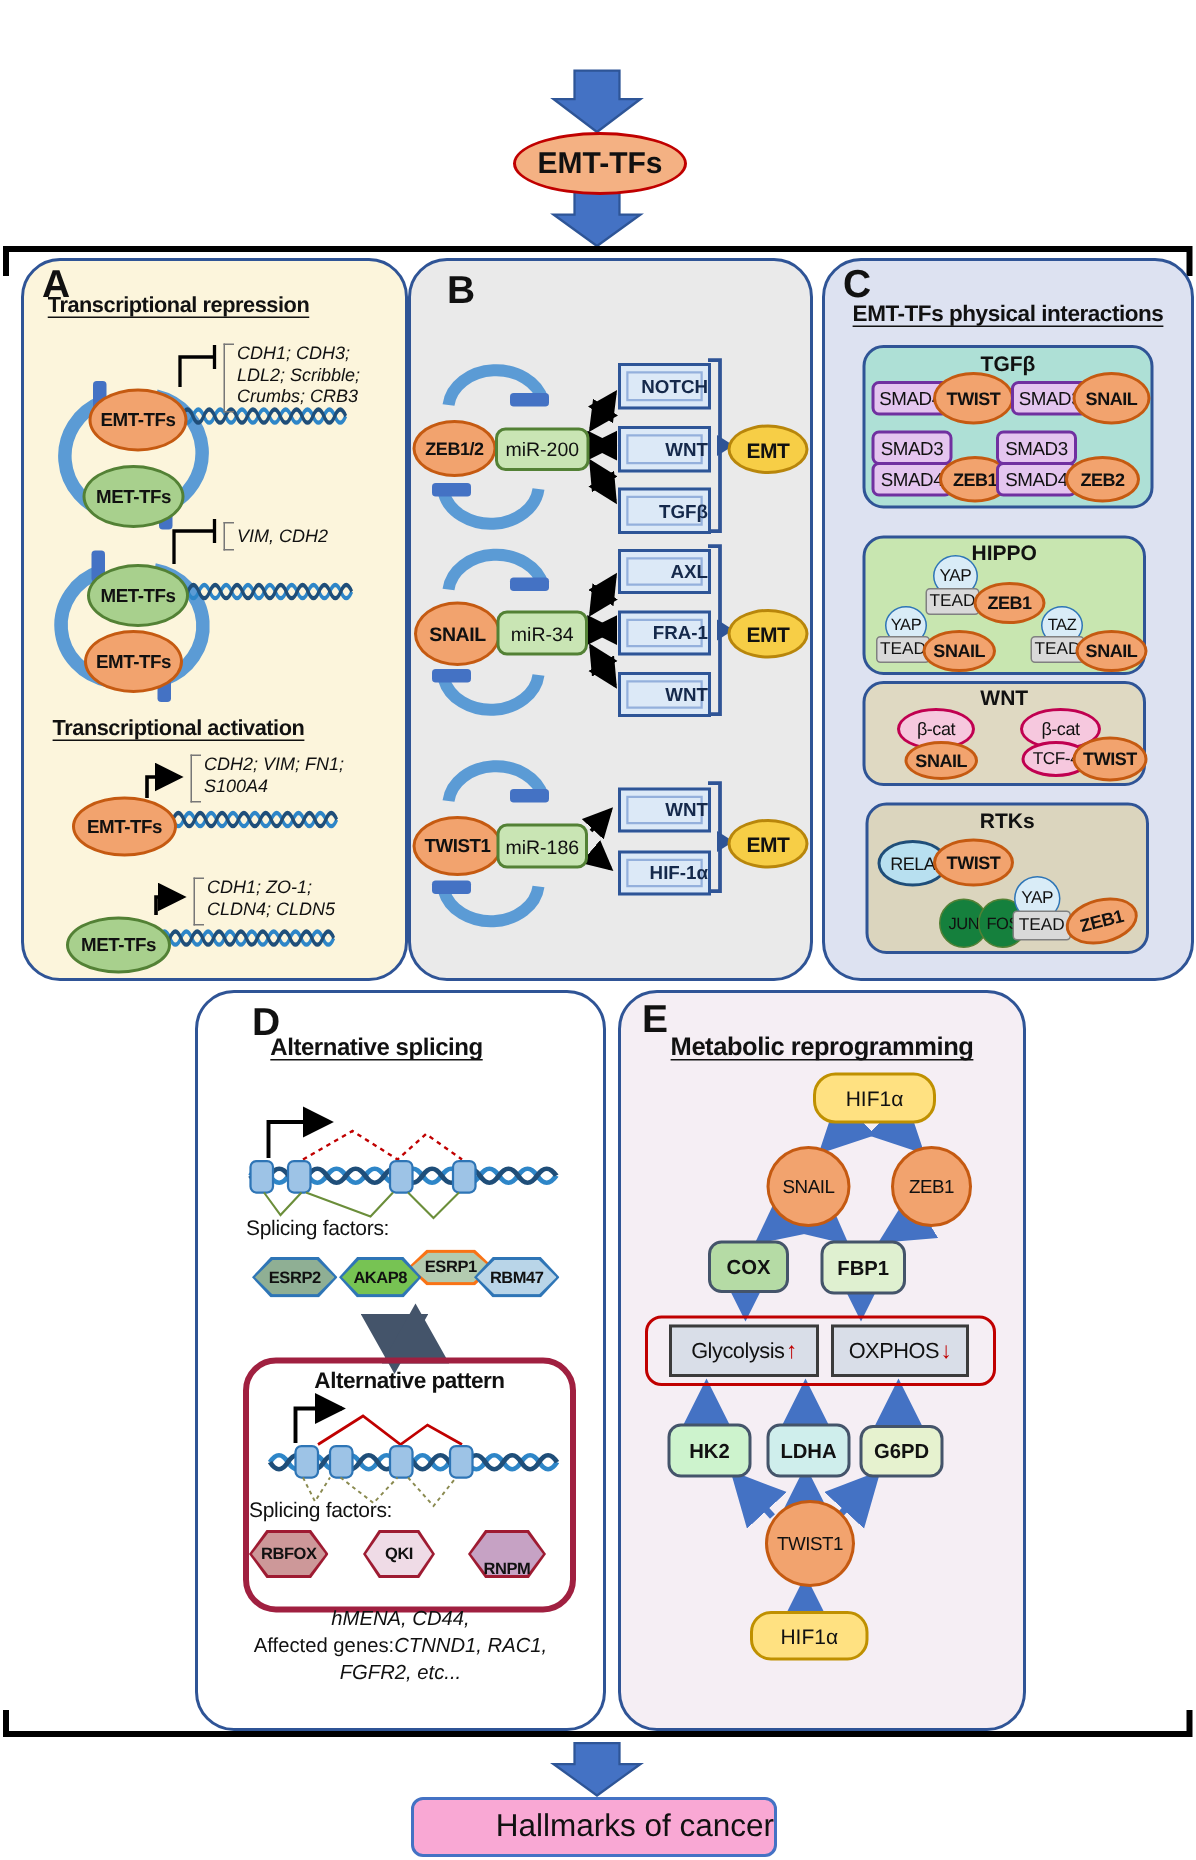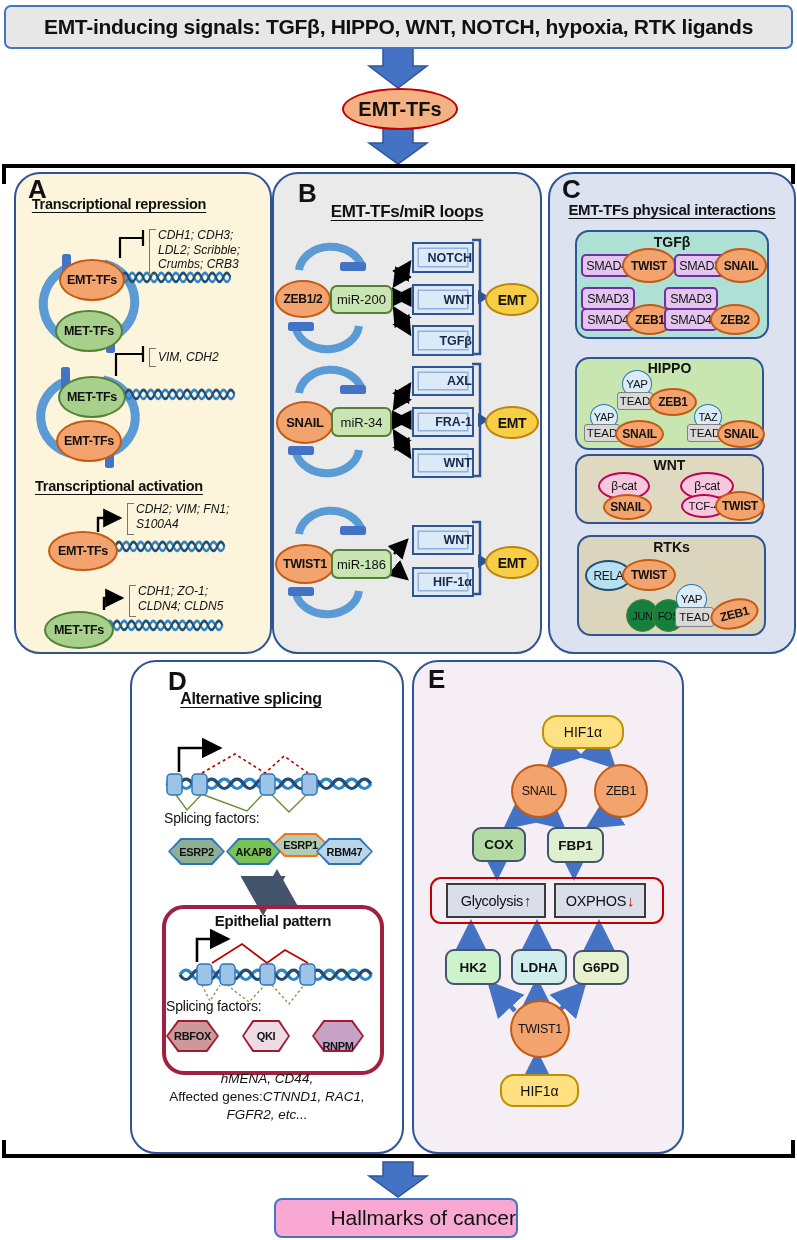--- a/index.html
+++ b/index.html
@@ -78,23 +78,20 @@
         <path d="M0,8 Q6.5,19 13,8 T26,8 T39,8 T52,8 T65,8 T78,8 T91,8 T104,8 T117,8 T130,8 T143,8 T156,8 T169,8 T182,8 T195,8 T208,8" fill="none" stroke="#1F4E79" stroke-width="3.6"></path>
       </g>
     </defs>
     <path d="M383,47 H413 V66 H427 L398,88 L369,66 H383 Z" fill="#4472C4" stroke="#2E5597" stroke-width="1.5"></path>
     <path d="M383,128 H413 V143 H427 L398,164 L369,143 H383 Z" fill="#4472C4" stroke="#2E5597" stroke-width="1.5"></path>
     <path d="M4,184 V166 H793 V184" fill="none" stroke="#000" stroke-width="4"></path>
     <path d="M4,1140 V1156 H793 V1140" fill="none" stroke="#000" stroke-width="4"></path>
     <path d="M383,1162 H413 V1176 H427 L398,1197 L369,1176 H383 Z" fill="#4472C4" stroke="#2E5597" stroke-width="1.5"></path>
   </svg>
 
-  <div class="abs flexc banner">
-    <span>EMT-inducing signals: TGFβ, HIPPO, WNT, NOTCH, hypoxia, RTK ligands</span>
-  </div>
   <div class="abs flexc hero-ellipse">
     <span>EMT-TFs</span>
   </div>
 
   <div class="panel" style="left:14px;top:172px;width:254px;height:478px;background:#FCF5DC;">
     <svg width="254" height="478">
 
       <path d="M58,168 A40,39 0 0 1 52,94" stroke="#5B9BD5" stroke-width="9" fill="none"></path>
       <rect x="46" y="80" width="9" height="21" rx="2.5" fill="#4472C4"></rect>
       <path d="M88,90 A40,39 0 0 1 94,164" stroke="#5B9BD5" stroke-width="9" fill="none"></path>
@@ -180,21 +177,20 @@
       <path d="M25,360 A32,26 0 0 1 88,357" stroke="#5B9BD5" stroke-width="8" fill="none"></path>
       <rect x="66" y="352" width="26" height="9" rx="2.5" fill="#4472C4"></rect>
       <path d="M85,417 A32,26 0 0 1 22,420" stroke="#5B9BD5" stroke-width="8" fill="none"></path>
       <rect x="14" y="413" width="26" height="9" rx="2.5" fill="#4472C4"></rect>
       <line x1="120" y1="380" x2="133" y2="366" stroke="#000" stroke-width="2.5" marker-end="url(#mB)"></line>
       <line x1="120" y1="394" x2="133" y2="405" stroke="#000" stroke-width="2.5" marker-end="url(#mB)"></line>
       <path d="M198,348 H206 V420 H198" stroke="#2F5496" stroke-width="2.5" fill="none"></path>
       <polygon points="204,380 215,387 204,394" fill="#2F5496"></polygon>
     </svg>
     <div class="plet" style="left:24px;top:6px;">B</div>
-    <div class="ptitle" style="left:0;top:28px;width:266px;font-size:17px;">EMT-TFs/miR loops</div>
 
     <div class="ell orange" style="left:1px;top:106px;width:52px;height:34px;font-size:12px;">
         <span>ZEB1/2</span>
       </div>
     <div class="mir" style="left:56px;top:111px;width:59px;height:25px;">
         <span>miR-200</span>
       </div>
     <div class="tbox" style="left:138px;top:68px;width:58px;height:27px;">
         <span>NOTCH</span>
       </div>
@@ -401,21 +397,21 @@
     <div class="hex" style="left:94px;top:176px;width:55px;height:27px;background:#2E75B6;">
         <div class="hexin" style="background:#77C353;"></div>
         <span>AKAP8</span>
       </div>
     <div class="hex" style="left:184px;top:176px;width:57px;height:27px;background:#2E75B6;">
         <div class="hexin" style="background:#B9D5E8;"></div>
         <span>RBM47</span>
       </div>
 
     <div class="patbox" style="left:30px;top:243px;width:214px;height:162px;border:4px solid #A02040;background:transparent;">
-      <div class="ptitle" style="left:0;top:3px;width:214px;font-size:15px;text-decoration:none;">Epithelial pattern</div>
+      <div class="ptitle" style="left:0;top:3px;width:214px;font-size:15px;text-decoration:none;">Alternative pattern</div>
     </div>
     <div class="sflabel" style="left:34px;top:336px;">Splicing factors:</div>
     <div class="hex" style="left:34px;top:358px;width:53px;height:32px;background:#9E1B32;">
         <div class="hexin" style="background:#CD9899;"></div>
         <span>RBFOX</span>
       </div>
     <div class="hex" style="left:110px;top:358px;width:48px;height:32px;background:#9E1B32;">
         <div class="hexin" style="background:#EFDBE6;"></div>
         <span>QKI</span>
       </div>
@@ -442,20 +438,21 @@
       <line x1="160" y1="199" x2="160" y2="210" stroke="#4472C4" stroke-width="4.5" marker-end="url(#mBlu)"></line>
       <line x1="57" y1="284" x2="57" y2="266" stroke="#4472C4" stroke-width="4.5" marker-end="url(#mBlu)"></line>
       <line x1="123" y1="284" x2="123" y2="266" stroke="#4472C4" stroke-width="4.5" marker-end="url(#mBlu)"></line>
       <line x1="185" y1="284" x2="185" y2="266" stroke="#4472C4" stroke-width="4.5" marker-end="url(#mBlu)"></line>
       <line x1="101" y1="349" x2="79" y2="325" stroke="#4472C4" stroke-width="4.5" marker-end="url(#mBlu)"></line>
       <line x1="123" y1="336" x2="123" y2="324" stroke="#4472C4" stroke-width="4.5" marker-end="url(#mBlu)"></line>
       <line x1="145" y1="349" x2="167" y2="325" stroke="#4472C4" stroke-width="4.5" marker-end="url(#mBlu)"></line>
       <line x1="123" y1="409" x2="123" y2="397" stroke="#4472C4" stroke-width="4.5" marker-end="url(#mBlu)"></line>
     </svg>
     <div class="plet" style="left:14px;top:4px;">E</div>
+    <div class="ptitle" style="left:0;top:26px;width:268px;font-size:17px;">Metabolic reprogramming</div>
 
     <div class="abs flexc" style="left:128px;top:53px;width:78px;height:30px;background:#FFE181;border:2px solid #BF9000;border-radius:15px;font-size:14px;">
         <span>HIF1α</span>
       </div>
     <div class="ell orange" style="left:97px;top:102px;width:52px;height:50px;font-size:12.5px;font-weight:400;">
         <span>SNAIL</span>
       </div>
     <div class="ell orange" style="left:180px;top:102px;width:50px;height:50px;font-size:12.5px;font-weight:400;">
         <span>ZEB1</span>
       </div>

